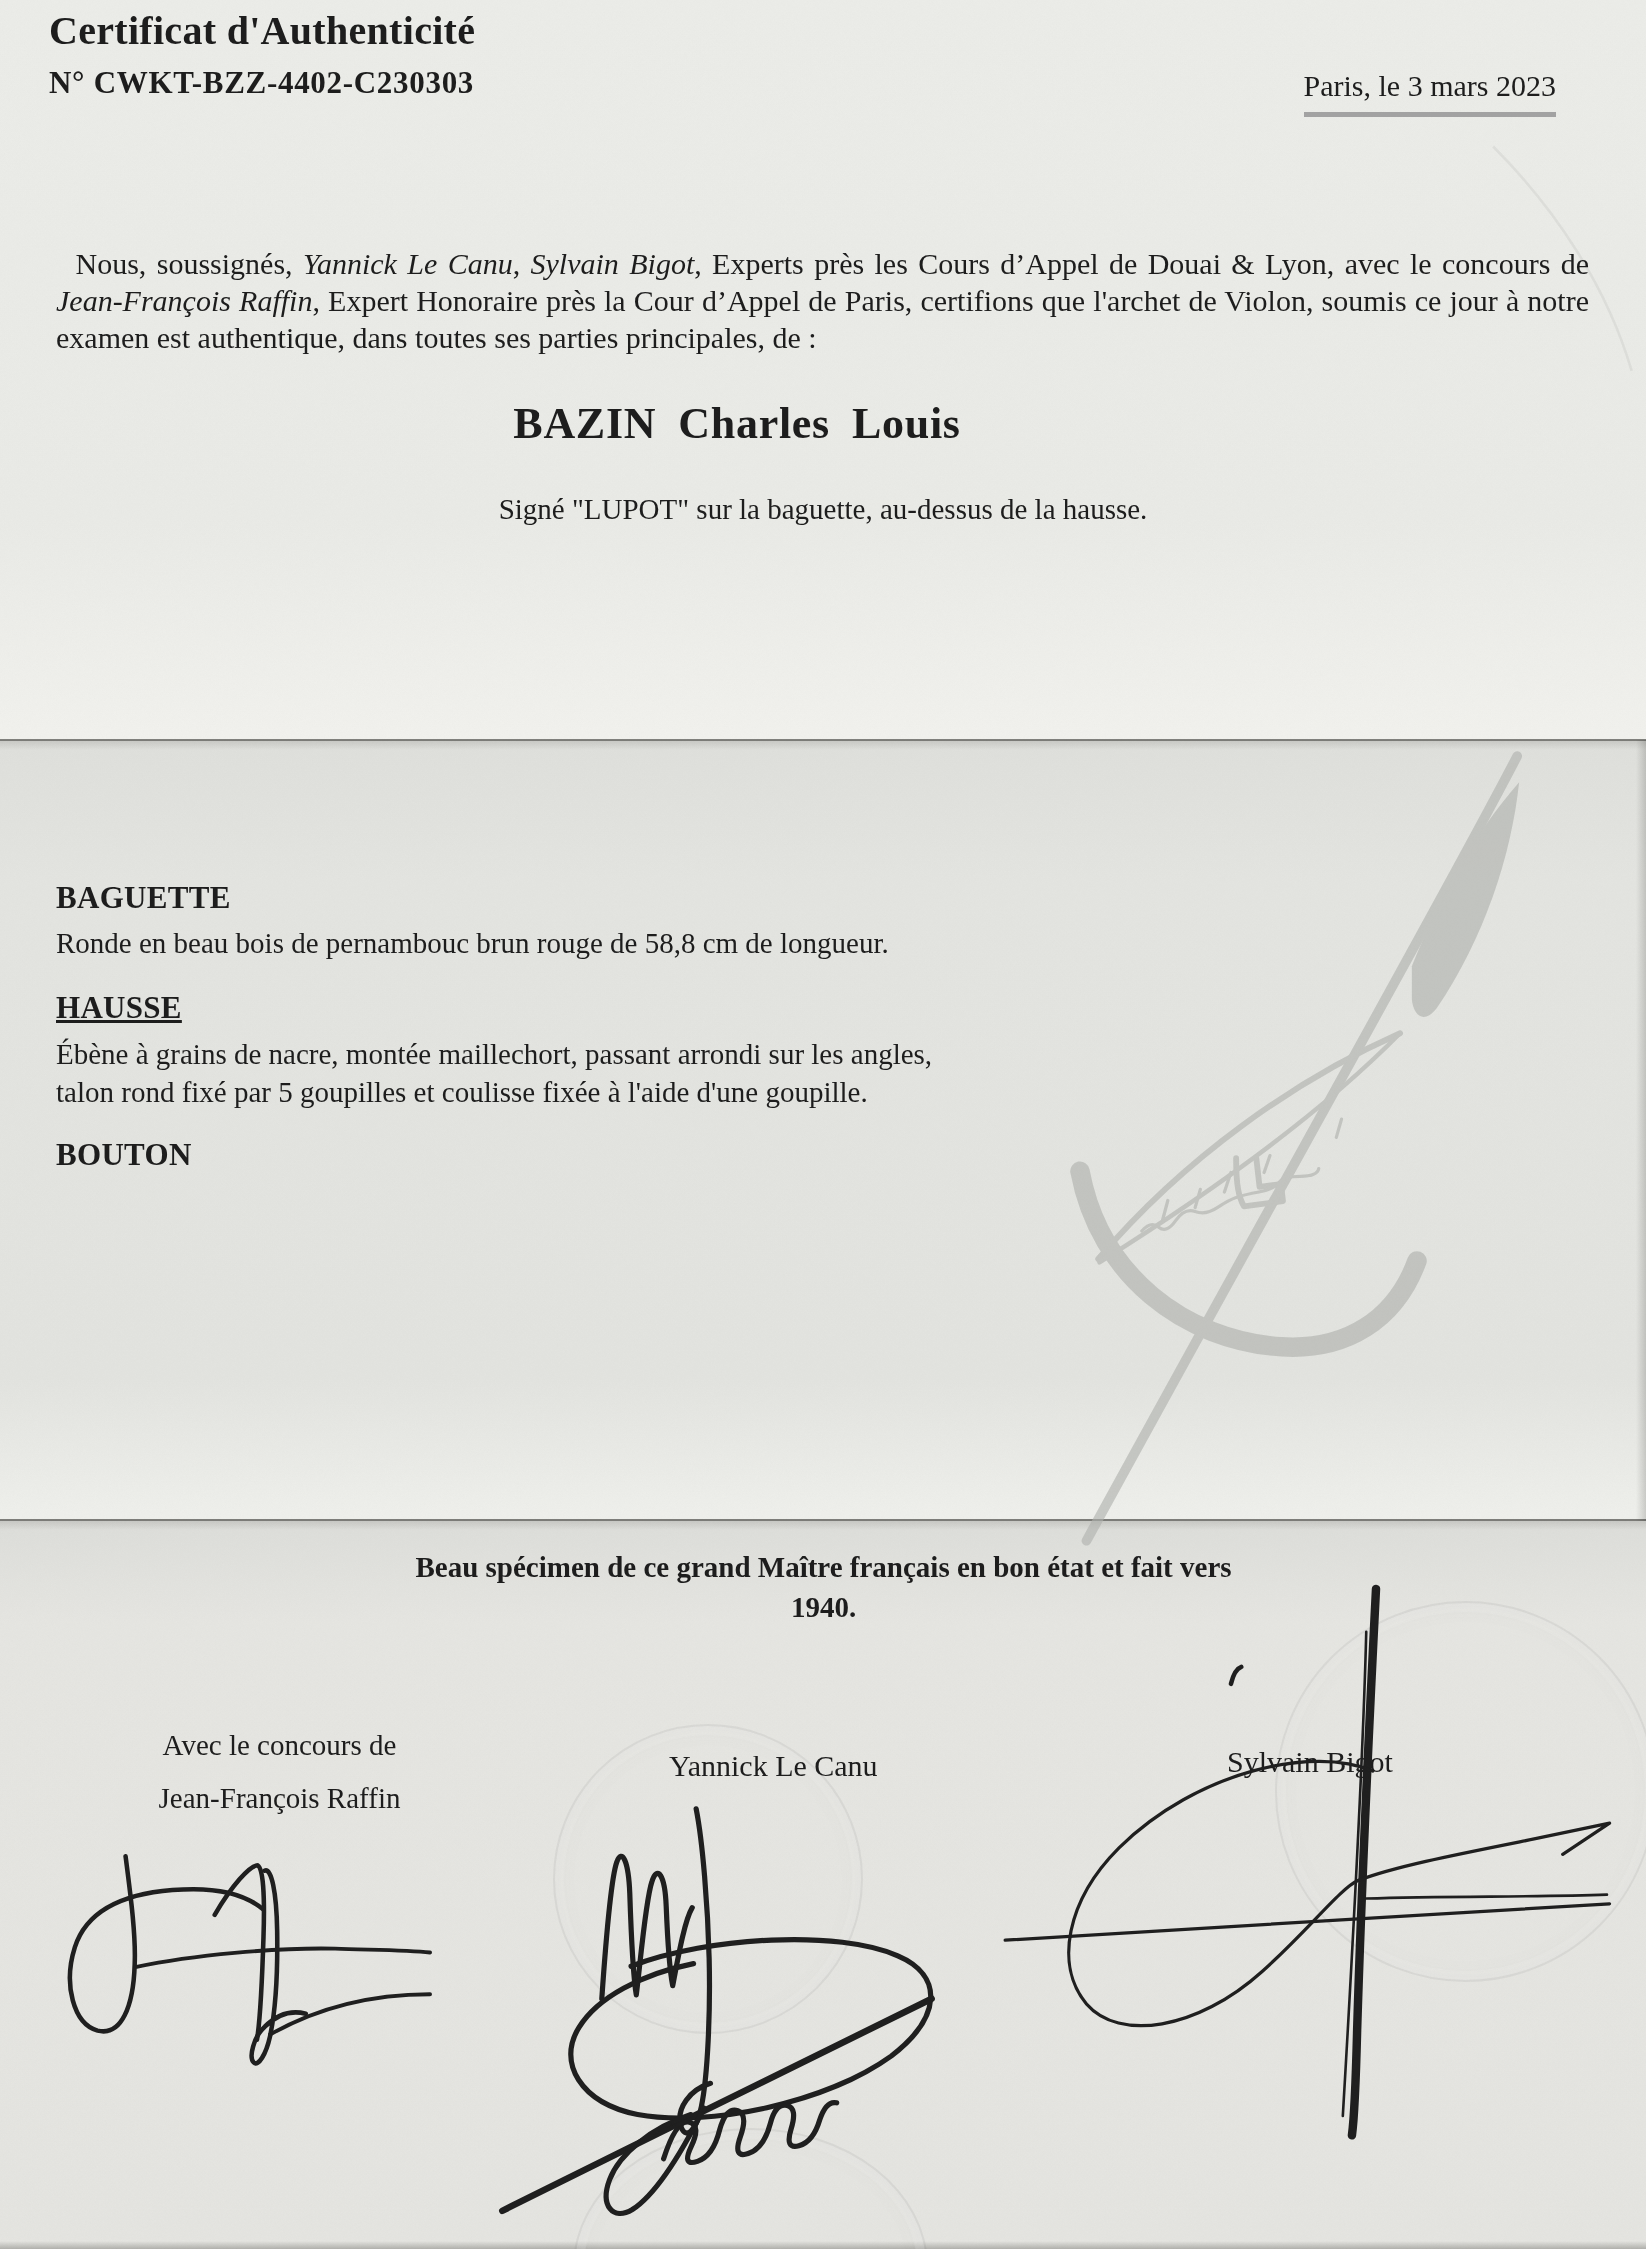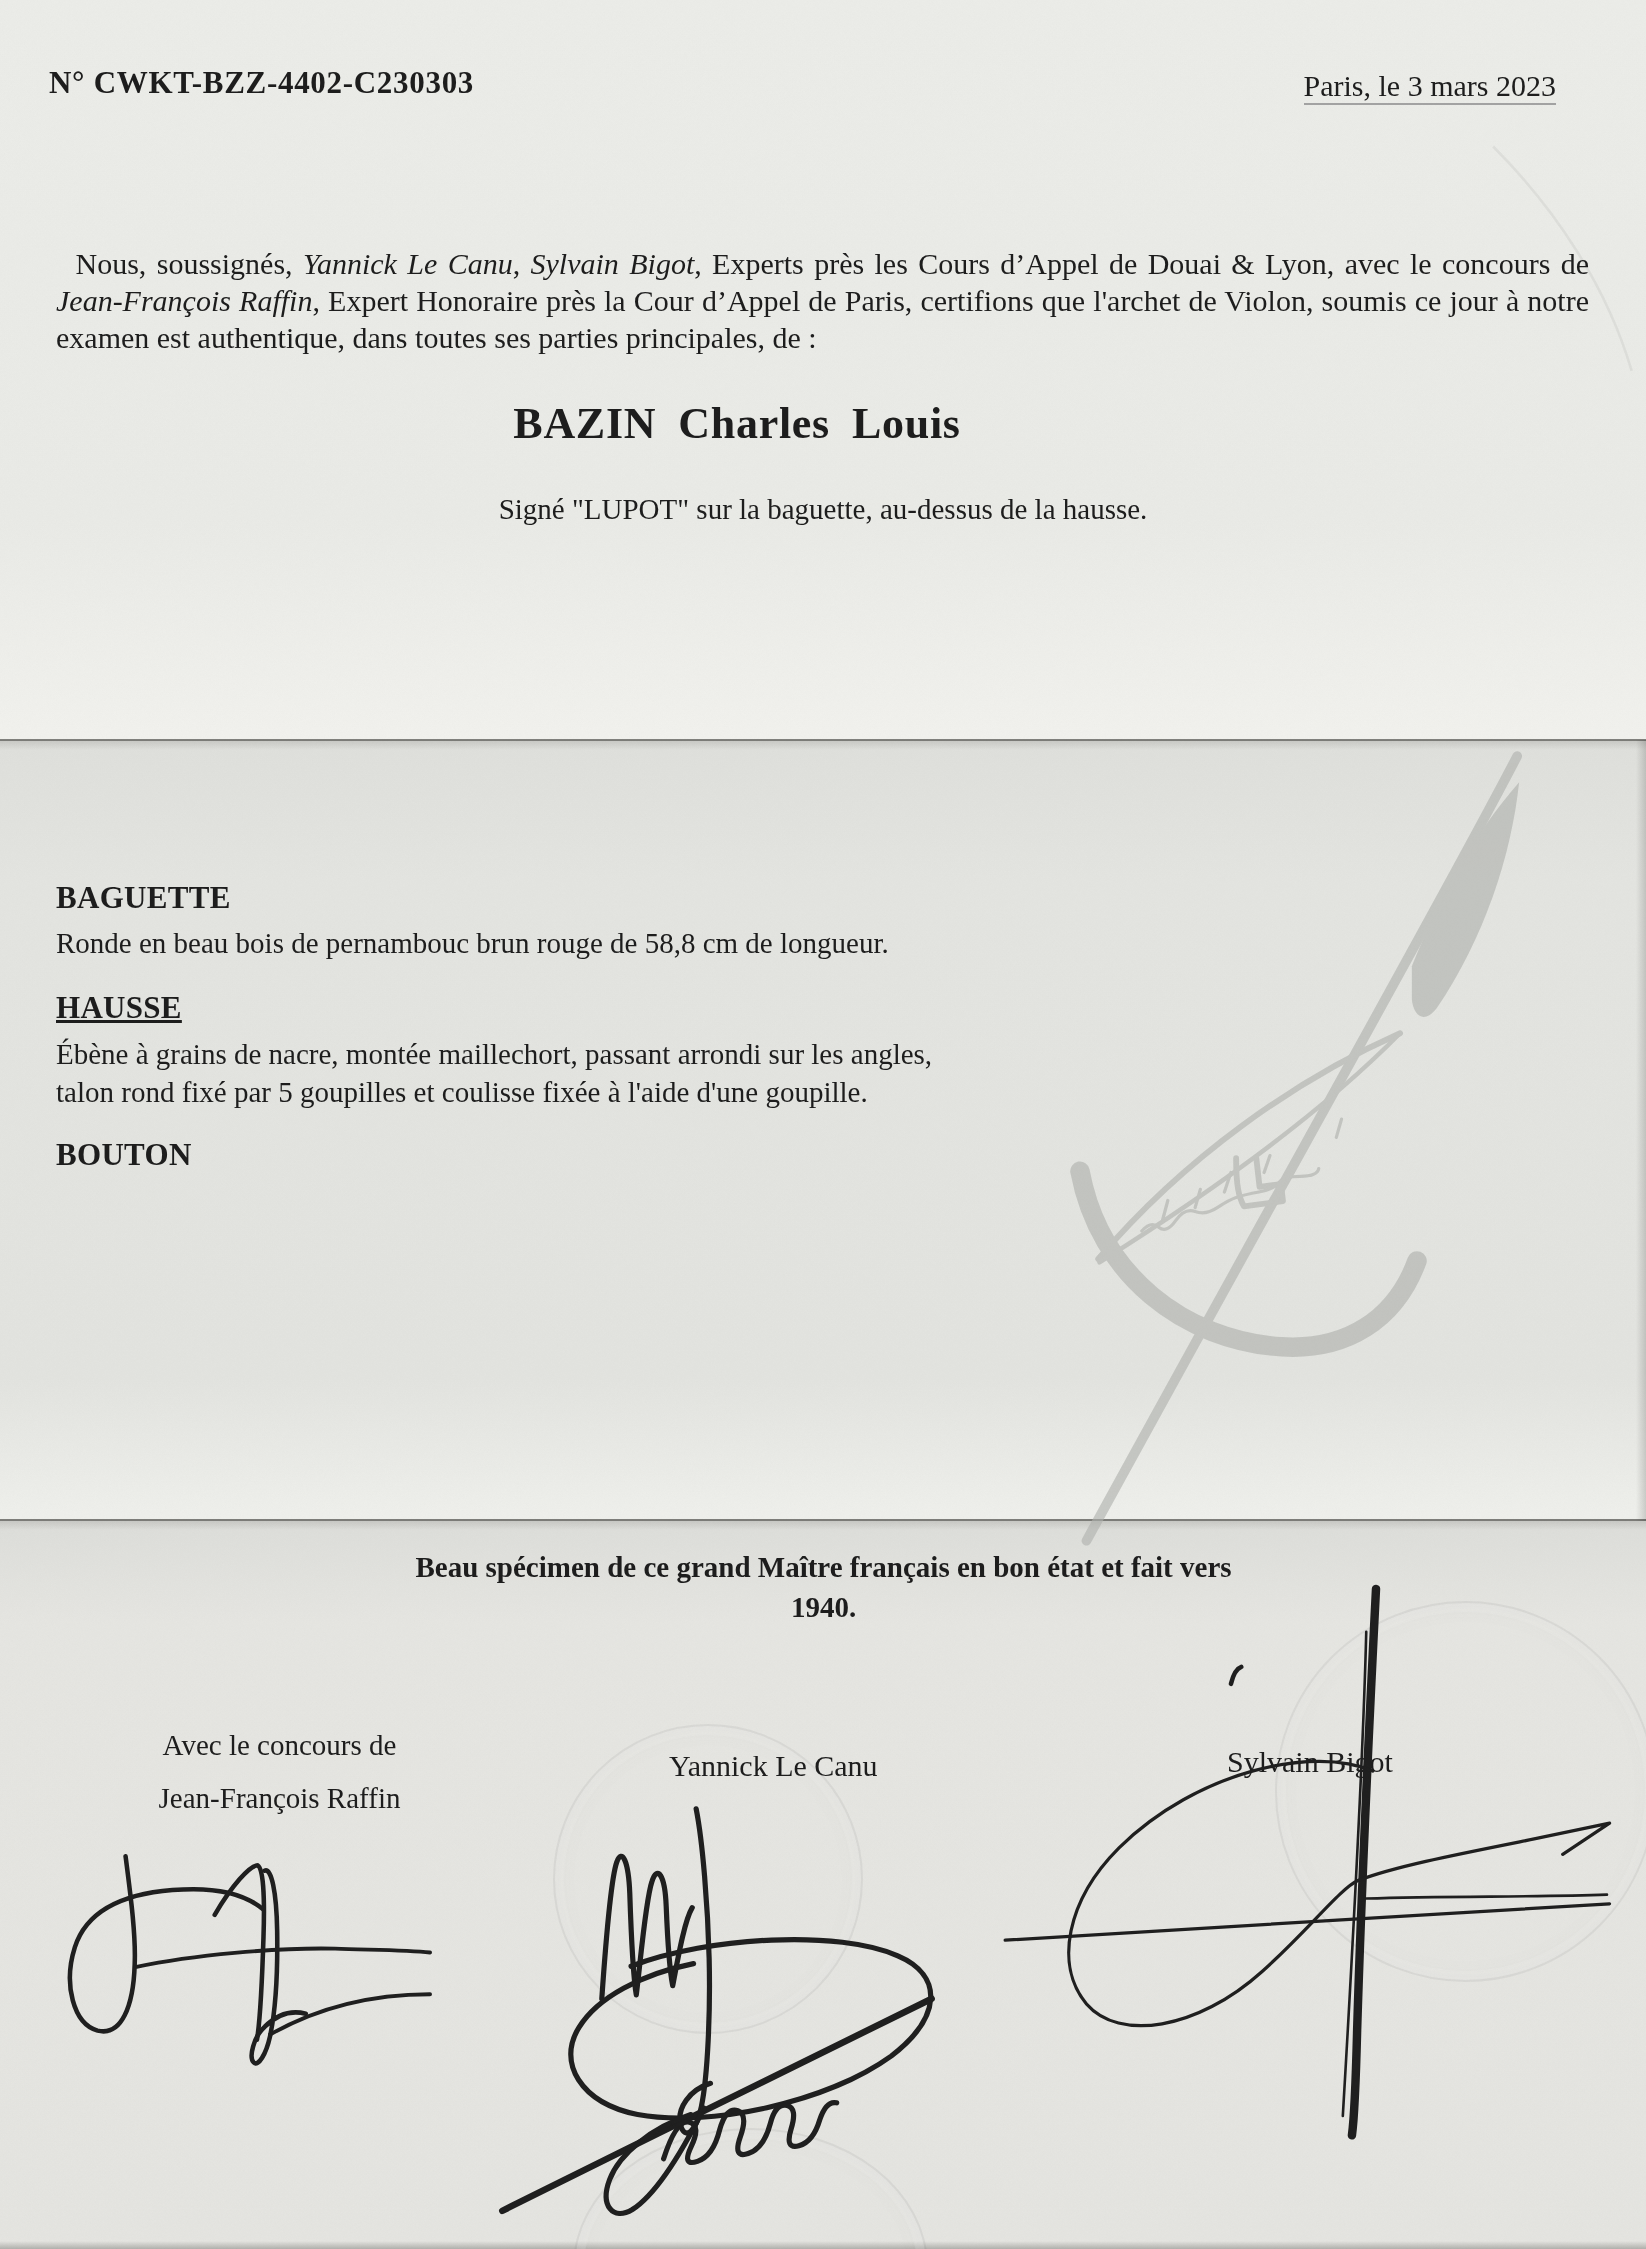--- a/index.html
+++ b/index.html
@@ -16,21 +16,21 @@
   .fold-line{position:absolute;left:0;width:100%;height:2px;background:rgba(90,90,86,.75);}
   .fold-shadow{position:absolute;left:0;width:100%;height:9px;background:linear-gradient(180deg,rgba(70,70,66,.14),rgba(70,70,66,0));}
   #bottom-edge{position:absolute;left:0;bottom:0;width:100%;height:9px;
     background:linear-gradient(180deg,rgba(60,60,56,0),rgba(60,60,56,.35));}
   #right-edge-shade{position:absolute;right:0;top:740px;width:10.4px;height:781px;
     background:linear-gradient(270deg,rgba(40,40,38,.18),rgba(40,40,38,0));}
 
   .abs{position:absolute;}
   #title{left:49px;top:6.5px;font-size:40px;font-weight:bold;letter-spacing:0.3px;}
   #cert-number{left:49px;top:65px;font-size:31px;font-weight:bold;letter-spacing:0.7px;}
-  #place-date{right:90px;top:69px;font-size:30px;border-bottom:2px solid #a3a3a3;padding-bottom:0;}
+  #place-date{right:90px;top:69px;font-size:30px;border-bottom:5px solid #a3a3a3;padding-bottom:9px;}
   #intro{left:56px;top:215px;width:1533px;font-size:30px;line-height:37px;text-align:justify;text-indent:19.5px;}
   .it{font-style:italic;}
   #maker-name{left:0;top:398px;width:1474px;text-align:center;font-size:44px;font-weight:bold;word-spacing:10.4px;letter-spacing:0.7px;}
   #maker-note{left:0;top:493px;width:1646px;text-align:center;font-size:29px;}
   .sec-h{left:56px;font-size:31px;font-weight:bold;letter-spacing:0.3px;}
   .sec-b{left:56px;font-size:29px;line-height:38px;width:1106px;}
   #sec0-h{top:880px;} #sec0-b{top:924px;}
   #sec1-h{top:990px;text-decoration:underline;} #sec1-b{top:1035px;}
   #sec2-h{top:1137px;} #sec2-b{top:1183px;}
   #conclusion{left:368px;top:1547px;width:911px;text-align:center;font-size:29px;font-weight:bold;line-height:40px;}
@@ -60,20 +60,21 @@
   <div class="fold-shadow" style="top:741px"></div>
   <div class="fold-line" style="top:1519px"></div>
   <div class="fold-shadow" style="top:1521px"></div>
   <div id="right-edge-shade"></div>
   <div id="bottom-edge"></div>
 
   <div class="seal" id="seal-right"></div>
   <div class="seal" id="seal-left"></div>
   <div class="seal" id="seal-bottom"></div>
 
+  <div class="abs" id="title">Certificat d'Authenticité</div>
   <div class="abs" id="cert-number">N° CWKT-BZZ-4402-C230303</div>
   <div class="abs" id="place-date">Paris, le 3 mars 2023</div>
 
   <p class="abs" id="intro"><span>Nous, soussignés, </span><span class="it">Yannick Le Canu</span><span>, </span><span class="it">Sylvain Bigot</span><span>, Experts près les Cours d’Appel de Douai &amp; Lyon, avec le concours de </span><span class="it">Jean-François Raffin</span><span>, Expert Honoraire près la Cour d’Appel de Paris, certifions que l'archet de Violon, soumis ce jour à notre examen est authentique, dans toutes ses parties principales, de :</span></p>
 
   <div class="abs" id="maker-name">BAZIN Charles Louis</div>
   <div class="abs" id="maker-note">Signé "LUPOT" sur la baguette, au-dessus de la hausse.</div>
 
   <div class="abs sec-h" id="sec0-h">BAGUETTE</div>
   <div class="abs sec-b" id="sec0-b">Ronde en beau bois de pernambouc brun rouge de 58,8 cm de longueur.</div>

